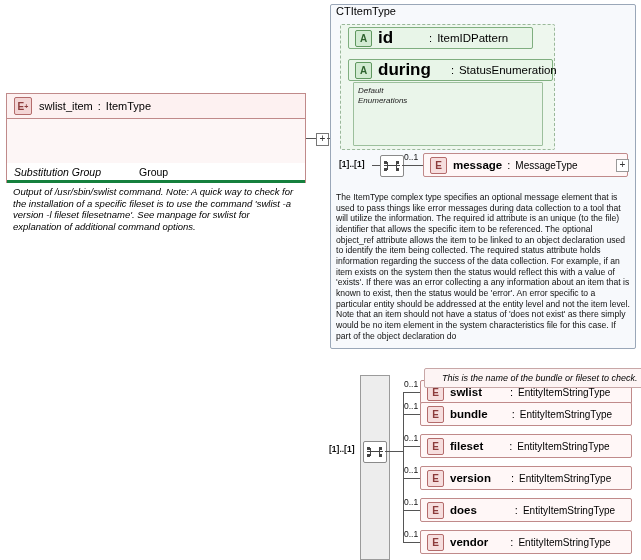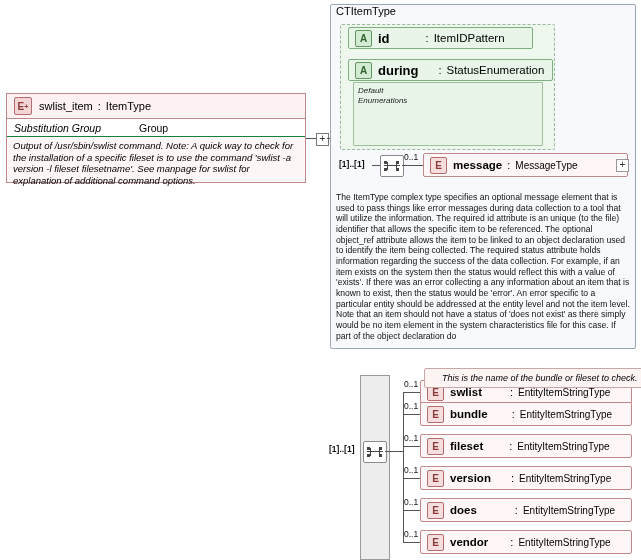--- a/index.html
+++ b/index.html
@@ -30,22 +30,22 @@
   #left-elem .hdr{
     height:24px;display:flex;align-items:center;border-bottom:1px solid #c08a8a;
     background:#fdf1f1;
   }
   #left-elem .hdr .badge{
     width:16px;height:16px;margin:0 7px;border:1px solid #b36b6b;background:#f3d5d5;
     color:#8c3b3b;border-radius:2px;font-size:10px;font-weight:bold;
     display:flex;align-items:center;justify-content:center;
   }
   #left-elem .subrow{
-    height:17px;display:flex;align-items:center;border-bottom:1px solid #15803d;
-    font-style:italic;font-size:10.5px;padding-left:7px;background:#fff;
+    height:17px;display:flex;align-items:center;border-bottom:3px solid #15803d;
+    font-style:italic;font-size:10.5px;padding-left:7px;background:#fff;margin-top:44px;
   }
   #left-elem .subrow .sgv{font-style:normal;margin-left:38px;}
   #left-elem .docu{
     padding:3px 6px 0 6px;font-style:italic;font-size:9.5px;line-height:1.22;color:#000;
   }
 
   
   #ct-group{
     left:330px;top:4px;width:306px;height:345px;
     border:1px solid #9aa7b8;background:#f7f9fc;border-radius:2px;
@@ -58,21 +58,21 @@
   }
   .attr{
     position:absolute;box-sizing:border-box;height:22px;display:flex;align-items:center;
     border:1px solid #7fae7f;background:#e8f5e8;border-radius:2px;
   }
   .attr .abadge{
     width:15px;height:15px;margin:0 6px;flex:none;border:1px solid #5f975f;background:#d2ebd2;
     color:#2f632f;border-radius:2px;font-size:10px;font-weight:bold;
     display:flex;align-items:center;justify-content:center;
   }
-  .attr .nm{font-weight:bold;font-size:13px;}
+  .attr .nm{font-weight:bold;font-size:17px;}
   .attr .ty{font-size:11.5px;}
 
   #enum-box{
     left:353px;top:82px;width:190px;height:64px;
     border:1px solid #9cbf9c;background:#eaf5ea;border-radius:1px;
     font-size:8px;font-style:italic;color:#222;
   }
   #enum-box .lbl{position:absolute;left:4px;top:3px;width:44px;line-height:1.25;}
   #enum-box .vals{position:absolute;left:52px;top:3px;line-height:1.25;}
 

